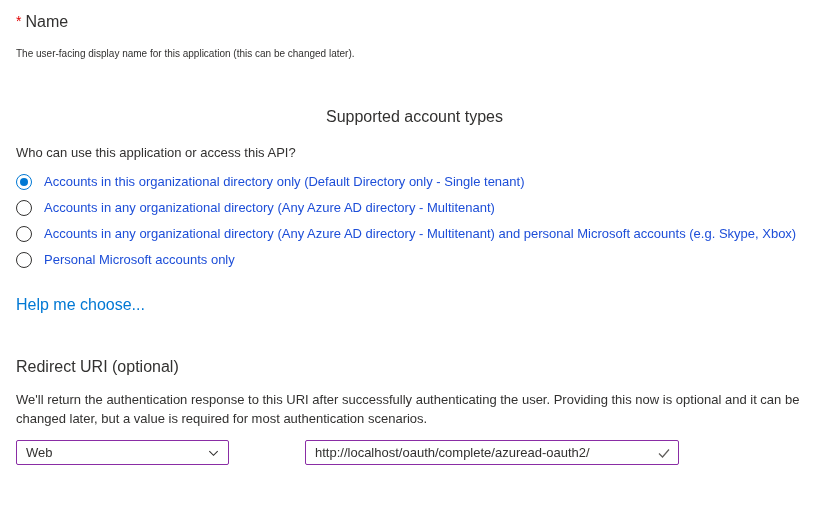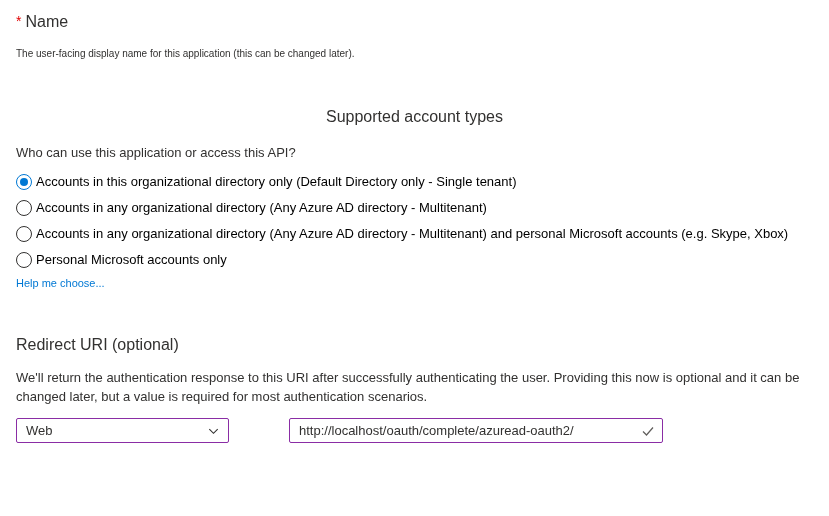--- a/index.html
+++ b/index.html
@@ -68,49 +68,51 @@
     background: #ffffff;
     flex: 0 0 auto;
     display: flex;
     align-items: center;
     justify-content: center;
   }
   .radio-row.selected .radio-circle { border-color: #0078d4; }
   .radio-dot { width: 8px; height: 8px; border-radius: 50%; background: transparent; }
   .radio-row.selected .radio-dot { background: #0078d4; }
   .radio-label {
-    margin-left: 4px;
-    font-size: 13px;
-    line-height: 18px;
-    color: #000000;
+    margin-left: 12px;
+    font-size: 13px;
+    line-height: 18px;
+    color: #1d4ed8;
   }
 
   .help-link {
     display: inline-block;
-    font-size: 11px;
+    margin-top: 23px;
+    font-size: 16px;
     line-height: 18px;
     color: #0078d4;
     text-decoration: none;
     cursor: pointer;
   }
 
   .redirect-title { margin-top: 43px; }
   .redirect-desc {
     margin-top: 13px;
     font-size: 13px;
     line-height: 19px;
     color: #323130;
     white-space: pre-line;
     max-width: 805px;
   }
 
   .redirect-controls {
     margin-top: 12px;
     display: flex;
     align-items: flex-start;
+    gap: 16px;
   }
   .select-wrap { position: relative; width: 213px; flex: 0 0 auto; }
   .platform-select {
     width: 100%;
     height: 25px;
     border: 1px solid #8a2da5;
     border-radius: 2px;
     background: #ffffff;
     font-family: "Liberation Sans", "DejaVu Sans", sans-serif;
     font-size: 13px;

